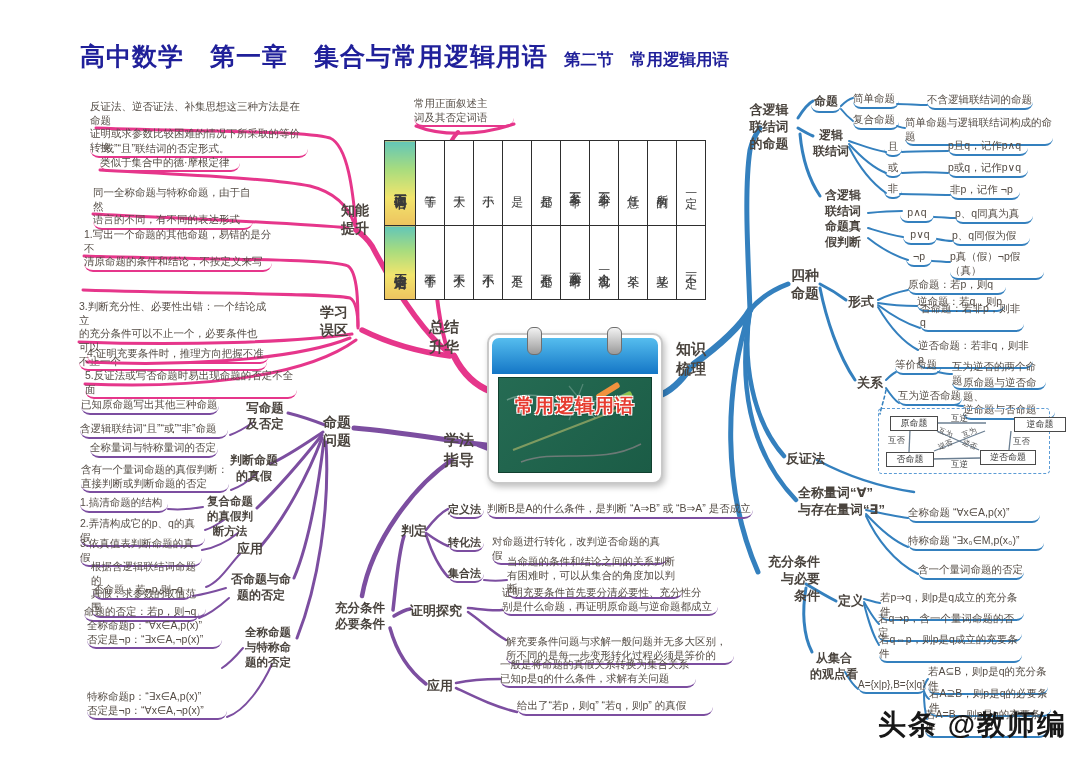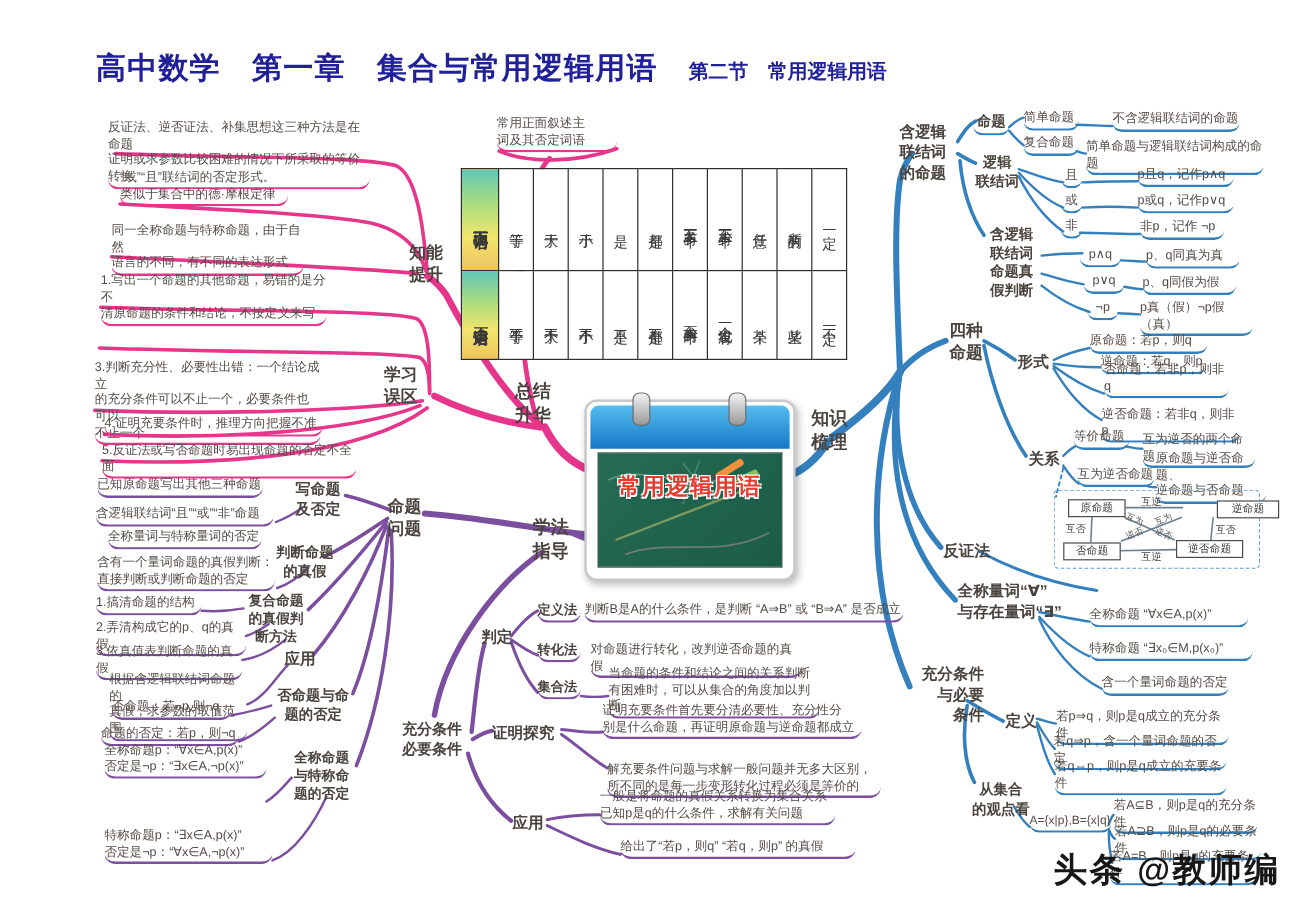--- a/index.html
+++ b/index.html
@@ -9,21 +9,21 @@
   .t{position:absolute;z-index:2;font-size:10.5px;line-height:1.3;color:#544c45;white-space:pre-line;}
   .b{font-weight:bold;color:#4a443e;}
   .up{border-bottom:2.6px solid #e6368b;border-radius:0 0 9px 9px;padding-bottom:1px;}
   .uv{border-bottom:2.2px solid #7c4ea0;border-radius:0 0 9px 9px;padding-bottom:1px;}
   .ub{border-bottom:2px solid #3480be;border-radius:0 0 8px 8px;padding-bottom:1px;}
   .r{text-align:right;}
   .c{text-align:center;}
   
   .title{position:absolute;left:80px;top:40px;z-index:2;color:#20209a;font-weight:bold;}
   .title .main{font-size:25px;letter-spacing:1px;}
-  .title .sec{font-size:16.5px;margin-left:26px;}
+  .title .sec{font-size:16.5px;margin-left:16px;}
   
   .ntable{position:absolute;left:384px;top:140px;z-index:2;border-collapse:collapse;}
   .ntable td{border:1.6px solid #2e2e2e;text-align:center;vertical-align:middle;background:#fff;padding:0;}
   .ntable .hd{background:linear-gradient(180deg,#62c6b8,#a8dc7e,#f2e56d,#edc35f);font-weight:bold;}
   .vtxt{writing-mode:vertical-rl;text-orientation:upright;letter-spacing:1px;font-size:12px;color:#3a3a3a;
     display:inline-block;line-height:1.05;}
   .ntable .hd .vtxt{font-size:12.5px;}
   
   .card{position:absolute;left:487px;top:333px;width:172px;height:147px;z-index:3;background:#fff;
     border:2px solid #c9c9c9;border-radius:10px;box-shadow:2px 3px 6px rgba(0,0,0,.25);}

